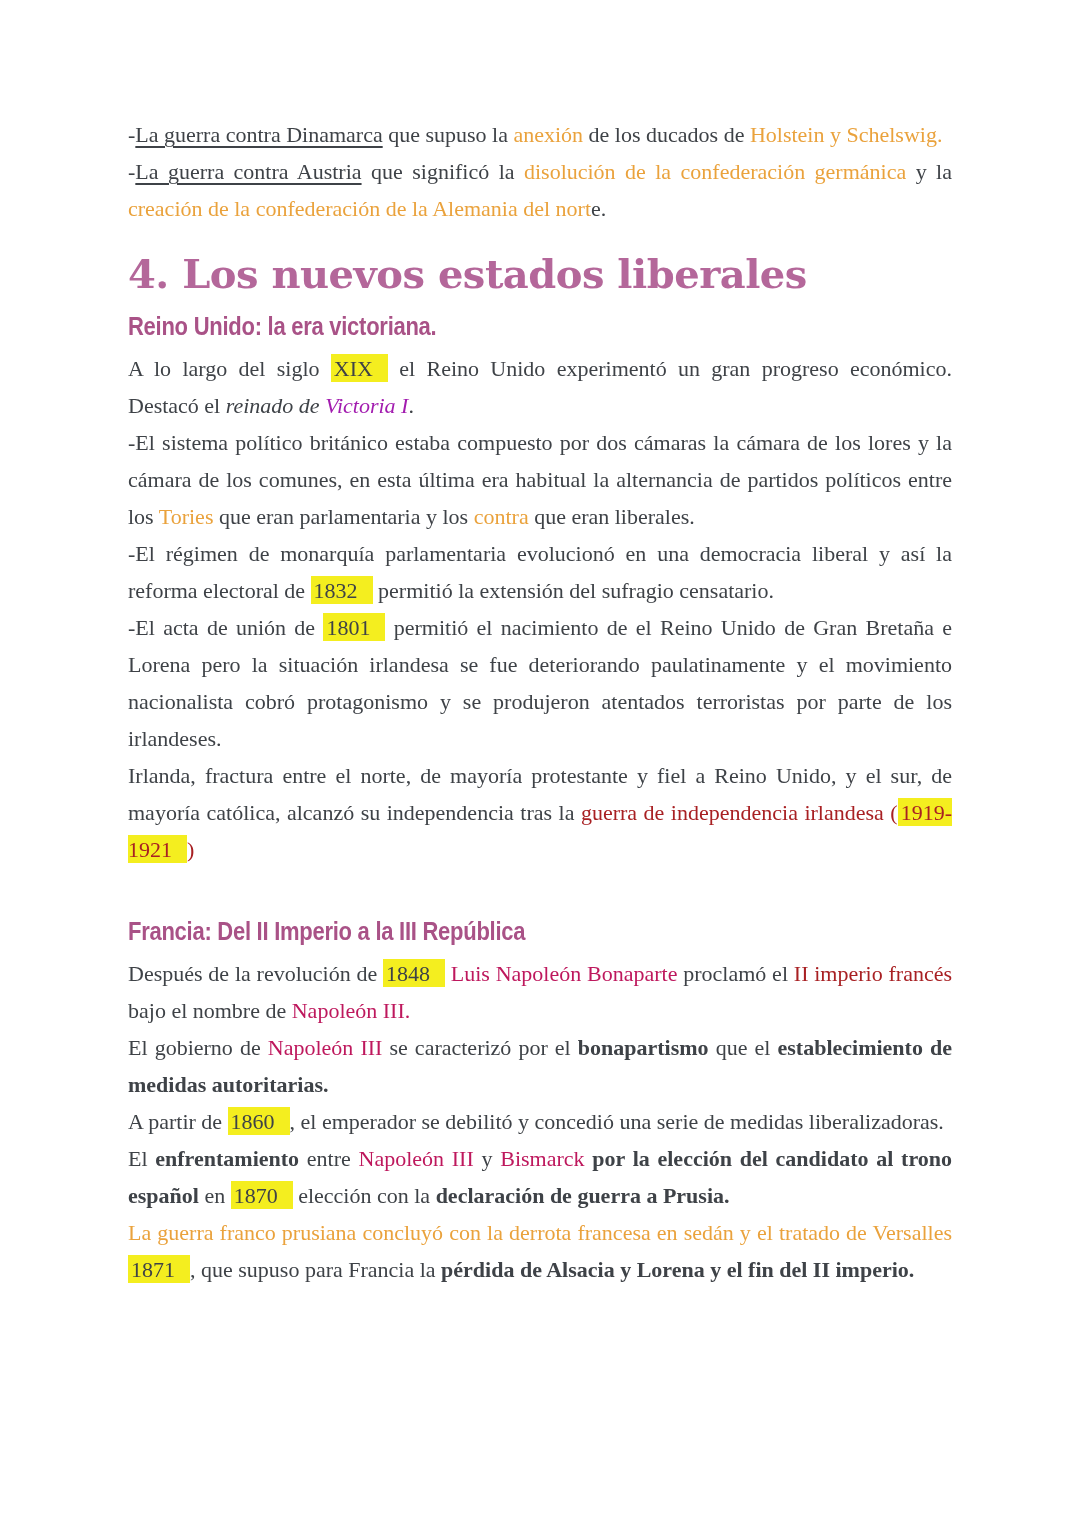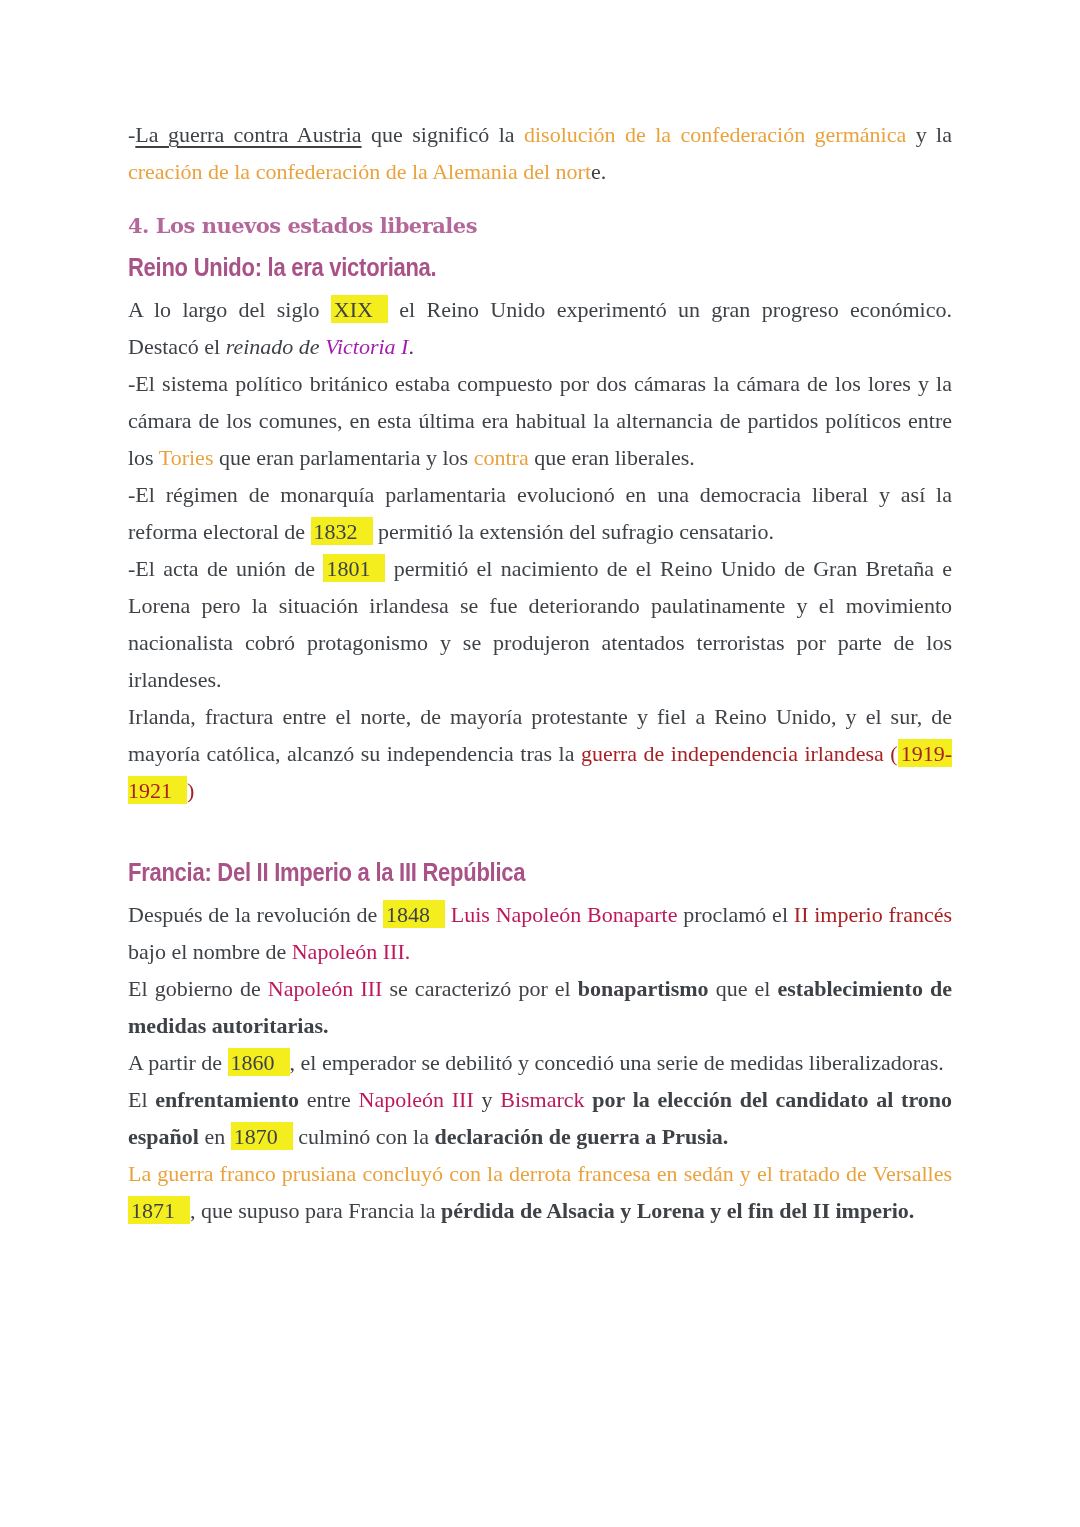--- a/index.html
+++ b/index.html
@@ -18,21 +18,21 @@
     position: absolute; left: 128px; top: 116px; width: 824px;
     color: #3e4247;
     font-size: 22px;
     line-height: 37px;
     text-align: justify;
   }
   p.para { margin: 0; }
   h1.sec {
     font-family: "DejaVu Serif", serif;
     font-weight: 700;
-    font-size: 21px;
+    font-size: 40px;
     color: #b4679a;
     margin: 24px 0 14px 0;
     line-height: 1.15;
     letter-spacing: -0.5px;
     text-align: left;
   }
   h2.sub {
     font-family: "Liberation Sans", sans-serif;
     font-weight: 700;
     font-size: 25px;
@@ -55,20 +55,21 @@
   .w  { font-weight: 700; }
   .hl { background: #f4ee1f; padding: 2px 15px 1px 3px; }
   .hl.r { color: #a82023; }
 </style>
 </head>
 <body>
 
 <div class="page">
   <div class="content">
 
+    <p class="para"><span>-</span><span class="u">La guerra contra Dinamarca</span><span> que supuso la </span><span class="o">anexión</span><span> de los ducados de </span><span class="o">Holstein y Schelswig.</span></p>
 
     <p class="para"><span>-</span><span class="u">La guerra contra Austria</span><span> que significó la </span><span class="o">disolución de la confederación germánica</span><span> y la </span><span class="o">creación de la confederación de la Alemania del nort</span><span>e.</span></p>
 
 
     <h1 class="sec">4. Los nuevos estados liberales</h1>
 
     <h2 class="sub">Reino Unido: la era victoriana.</h2>
 
     <p class="para"><span>A lo largo del siglo </span><span class="hl">XIX</span><span> el Reino Unido experimentó un gran progreso económico. Destacó el </span><span class="i">reinado de </span><span class="bi">Victoria I</span><span>.</span></p>
 
@@ -81,18 +82,18 @@
     <p class="para"><span>Irlanda, fractura entre el norte, de mayoría protestante y fiel a Reino Unido, y el sur, de mayoría católica, alcanzó su independencia tras la </span><span class="r">guerra de independencia irlandesa</span><span class="r"> (</span><span class="hl r">1919-1921</span><span class="r">)</span></p>
 
     <h2 class="sub fr">Francia: Del II Imperio a la III República</h2>
 
     <p class="para"><span>Después de la revolución de </span><span class="hl">1848</span><span> </span><span class="b">Luis Napoleón Bonaparte</span><span> proclamó el </span><span class="r">II imperio francés</span><span> bajo el nombre de </span><span class="b">Napoleón III.</span></p>
 
     <p class="para"><span>El gobierno de </span><span class="b">Napoleón III</span><span> se caracterizó por el </span><span class="w">bonapartismo</span><span> que el </span><span class="w">establecimiento de medidas autoritarias.</span></p>
 
     <p class="para"><span>A partir de </span><span class="hl">1860</span><span>, el emperador se debilitó y concedió una serie de medidas liberalizadoras.</span></p>
 
-    <p class="para"><span>El </span><span class="w">enfrentamiento</span><span> entre </span><span class="b">Napoleón III</span><span> y </span><span class="b">Bismarck</span><span> </span><span class="w">por la elección del candidato al trono español</span><span> en </span><span class="hl">1870</span><span> culminó con la </span><span class="w">declaración de guerra a Prusia.</span></p>
+    <p class="para"><span>El </span><span class="w">enfrentamiento</span><span> entre </span><span class="b">Napoleón III</span><span> y </span><span class="b">Bismarck</span><span> </span><span class="w">por la elección del candidato al trono español</span><span> en </span><span class="hl">1870</span><span> elección con la </span><span class="w">declaración de guerra a Prusia.</span></p>
 
     <p class="para"><span class="o">La guerra franco prusiana concluyó con la derrota francesa en sedán y el tratado de Versalles </span><span class="hl">1871</span><span>, que supuso para Francia la </span><span class="w">pérdida de Alsacia y Lorena y el fin del II imperio.</span></p>
 
   </div>
 </div>
 
 </body></html>

